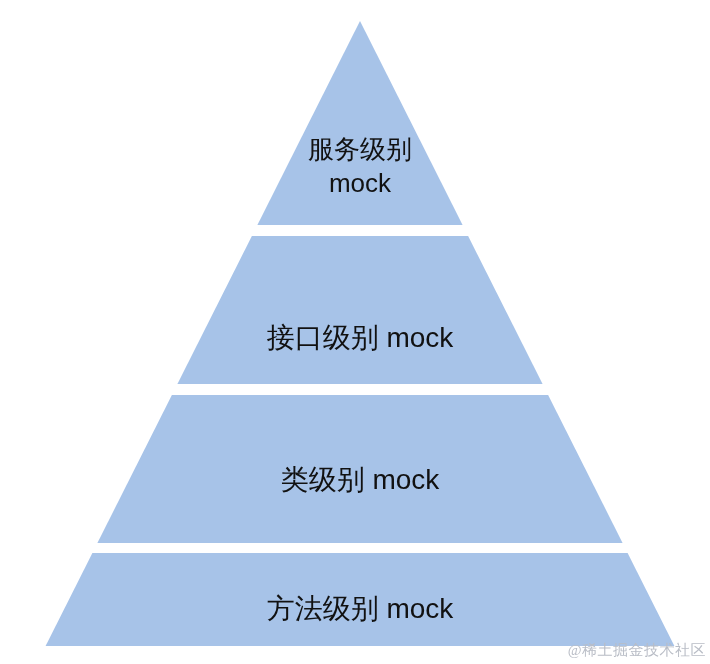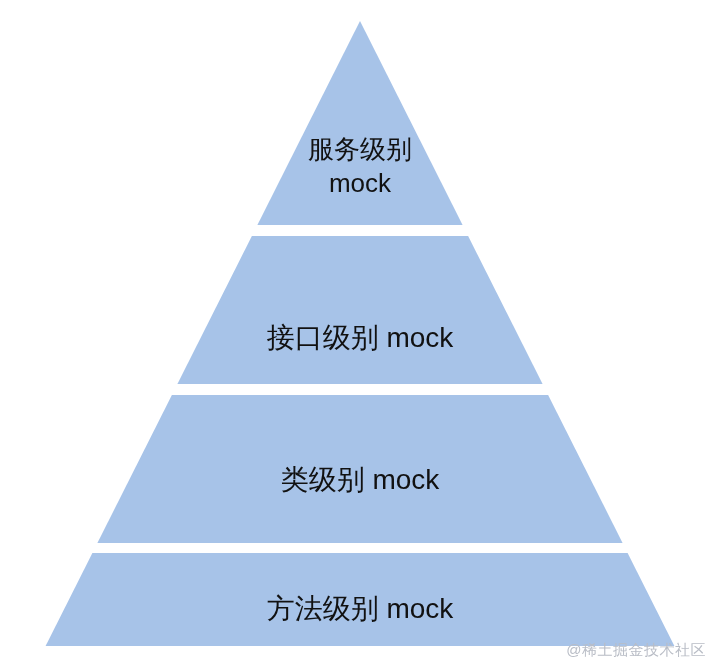--- a/index.html
+++ b/index.html
@@ -37,21 +37,21 @@
   .lvl-label.wide {
     font-size: 28px;
   }
   .watermark {
     position: absolute;
     right: 4px;
     bottom: 4px;
     font-size: 15px;
     letter-spacing: 0.5px;
     color: var(--watermark-text, #B9BDC6);
-    font-family: Liberation Sans, sans-serif;
+    font-family: Liberation Serif, serif;
     pointer-events: none;
   }
 </style>
 </head>
 <body>
 
 <div class="canvas">
 
   <svg class="pyramid-svg" width="710" height="664" viewBox="0 0 710 664" xmlns="http://www.w3.org/2000/svg">
 

